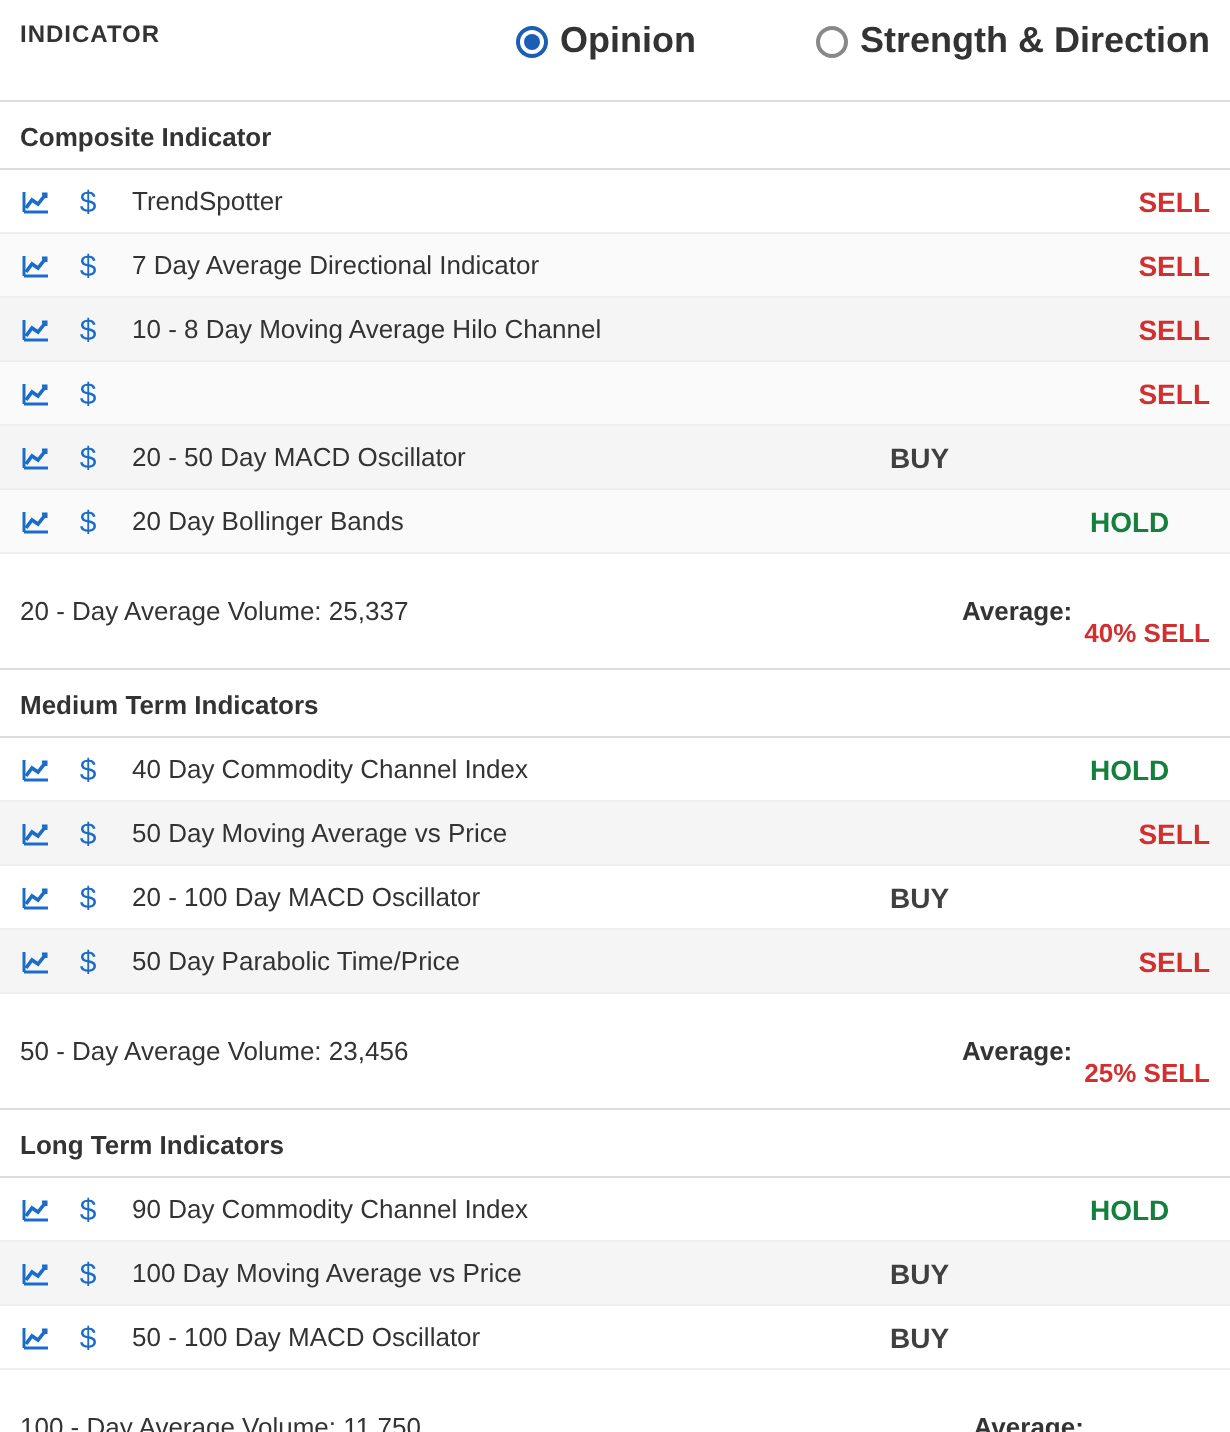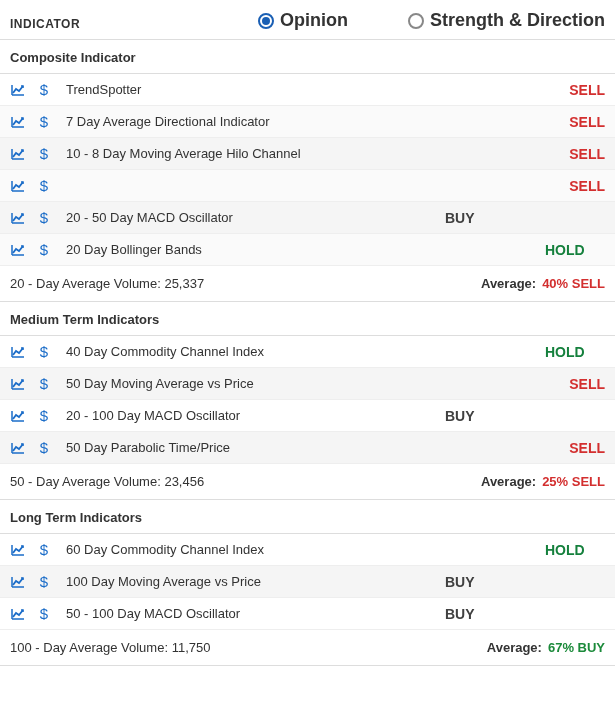--- a/index.html
+++ b/index.html
@@ -1,38 +1,38 @@
 <!DOCTYPE html>
 <html><head>
 <meta charset="utf-8">
 <style>
 * { box-sizing: border-box; margin: 0; padding: 0; }
 body { font-family: Arial, Helvetica, sans-serif; font-size: 13px; color: #333; background: #fff; width: 615px; }
-.header { display: flex; align-items: flex-end; padding: 10px 10px 8px 10px; border-bottom: 1px solid #ddd; }
+.header { display: flex; align-items: flex-start; padding: 10px 10px 19px 10px; border-bottom: 1px solid #ddd; }
 .header-title { font-weight: bold; font-size: 12px; letter-spacing: 0.5px; flex: 1; }
 .radio-group { display: flex; gap: 16px; align-items: center; }
 .radio-option { display: flex; align-items: center; gap: 6px; cursor: pointer; font-weight: bold; font-size: 18px; margin-left: 44px; }
 .radio-circle { width: 16px; height: 16px; border: 2px solid #1a5fb4; border-radius: 50%; display: flex; align-items: center; justify-content: center; }
 .radio-circle.selected::after { content: ""; width: 8px; height: 8px; background: #1a5fb4; border-radius: 50%; }
 .radio-circle.unselected { border-color: #888; }
 .section-hdr { font-weight: bold; padding: 10px 10px 8px 10px; border-bottom: 1px solid #ddd; font-size: 13px; }
 .row { display: flex; align-items: center; padding: 7px 10px; border-bottom: 1px solid #eee; min-height: 32px; }
 .row:nth-of-type(odd).datarow { background: #fafafa; }
 .icons { display: flex; gap: 10px; width: 44px; flex-shrink: 0; }
 .icon { width: 16px; height: 16px; display: inline-flex; align-items: center; justify-content: center; color: #1a6cc8; cursor: pointer; }
 .ind-name { flex: 0 0 auto; padding-left: 12px; }
 .spacer { flex: 1; }
 .signal { font-weight: bold; font-size: 14px; min-width: 50px; text-align: left; }
 .signal.SELL { color: #d32f2f; text-align: right; min-width: 40px; }
 .signal.BUY { color: #404040; }
 .signal.HOLD { color: #15803d; padding-left: 50px;}
 .summary-row { display: flex; align-items: center; padding: 10px 10px; border-bottom: 1px solid #ddd; font-size: 13px; }
 .summary-text { flex: 1; }
 .avg-label { font-weight: bold; padding-right: 6px; }
-.avg-val { font-weight: bold; font-size: 13px; }
+.avg-val { font-weight: bold; font-size: 13px; margin-top: 22px; }
 .avg-val.SELL { color: #d32f2f; }
 .avg-val.BUY { color: #1b8a3a; }
 svg { width: 16px; height: 16px; display: block; }
 </style>
 </head>
 <body>
 
 <div class="header">
   <span class="header-title">INDICATOR</span>
   <div class="radio-group">
@@ -269,21 +269,21 @@
     <path d="M3 11 L6 7 L9 9 L13 4" stroke-width="1.8"></path>
     <path d="M11 4 L13 4 L13 6" stroke-width="1.5"></path>
   </svg>
 </span>
         <span class="icon">
   <svg viewBox="0 0 16 16" fill="#1a6cc8">
     <text x="8" y="13" text-anchor="middle" font-size="15" font-family="Arial" font-weight="normal">$</text>
   </svg>
 </span>
       </span>
-      <span class="ind-name">60 Day Commodity Channel Index</span>
+      <span class="ind-name">90 Day Commodity Channel Index</span>
       <span class="spacer"></span>
       <span class="signal HOLD" style="min-width: 110px;">HOLD</span>
     </div>
     <div class="row datarow" style="background: rgb(245, 245, 245);">
       <span class="icons">
         <span class="icon">
   <svg viewBox="0 0 16 16" fill="none" stroke="#1a6cc8" stroke-width="1.5">
     <path d="M2 13 L2 3"></path>
             <path d="M2 13 L14 13"></path>
     <path d="M3 11 L6 7 L9 9 L13 4" stroke-width="1.8"></path>

